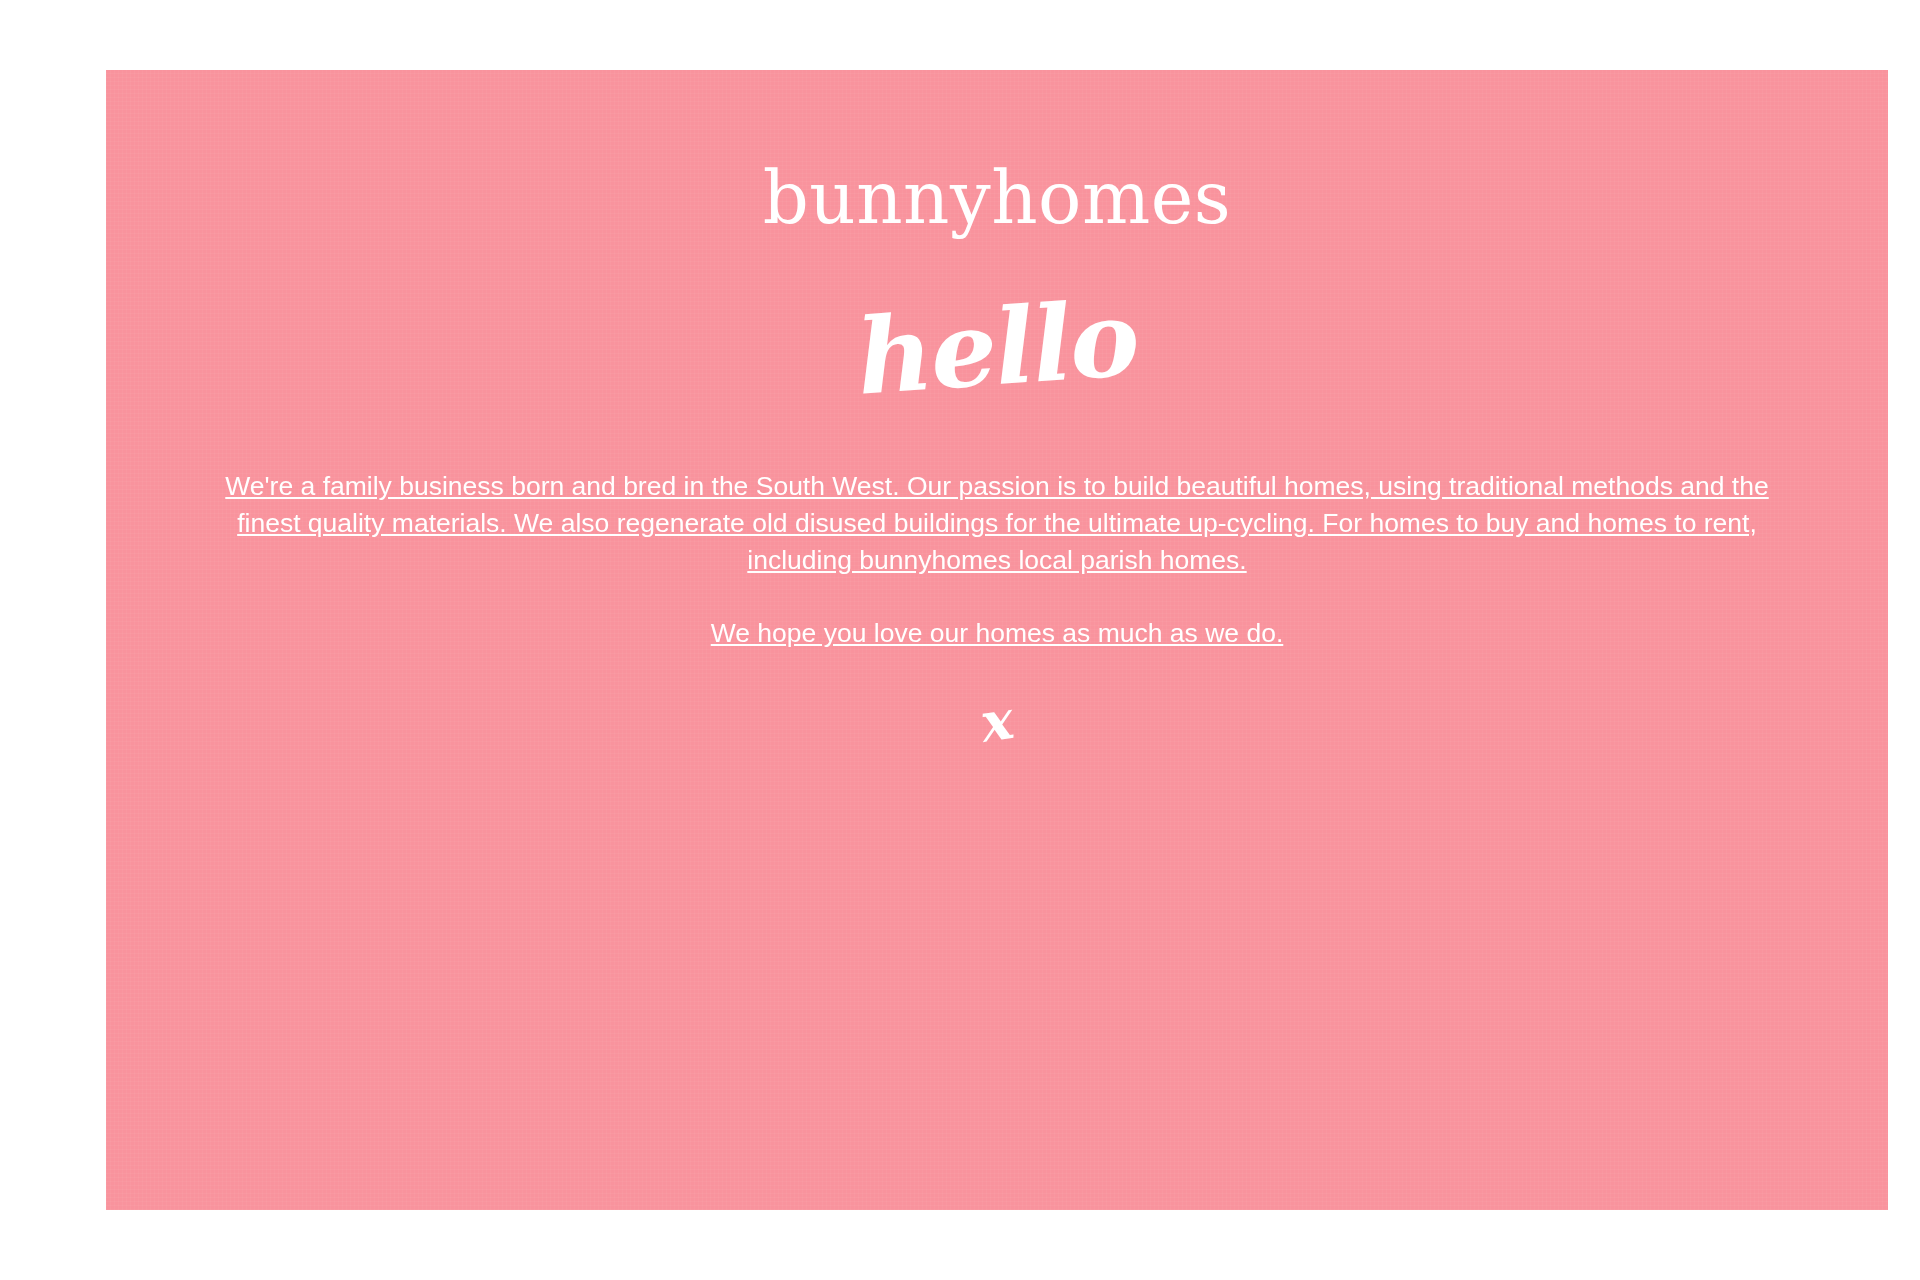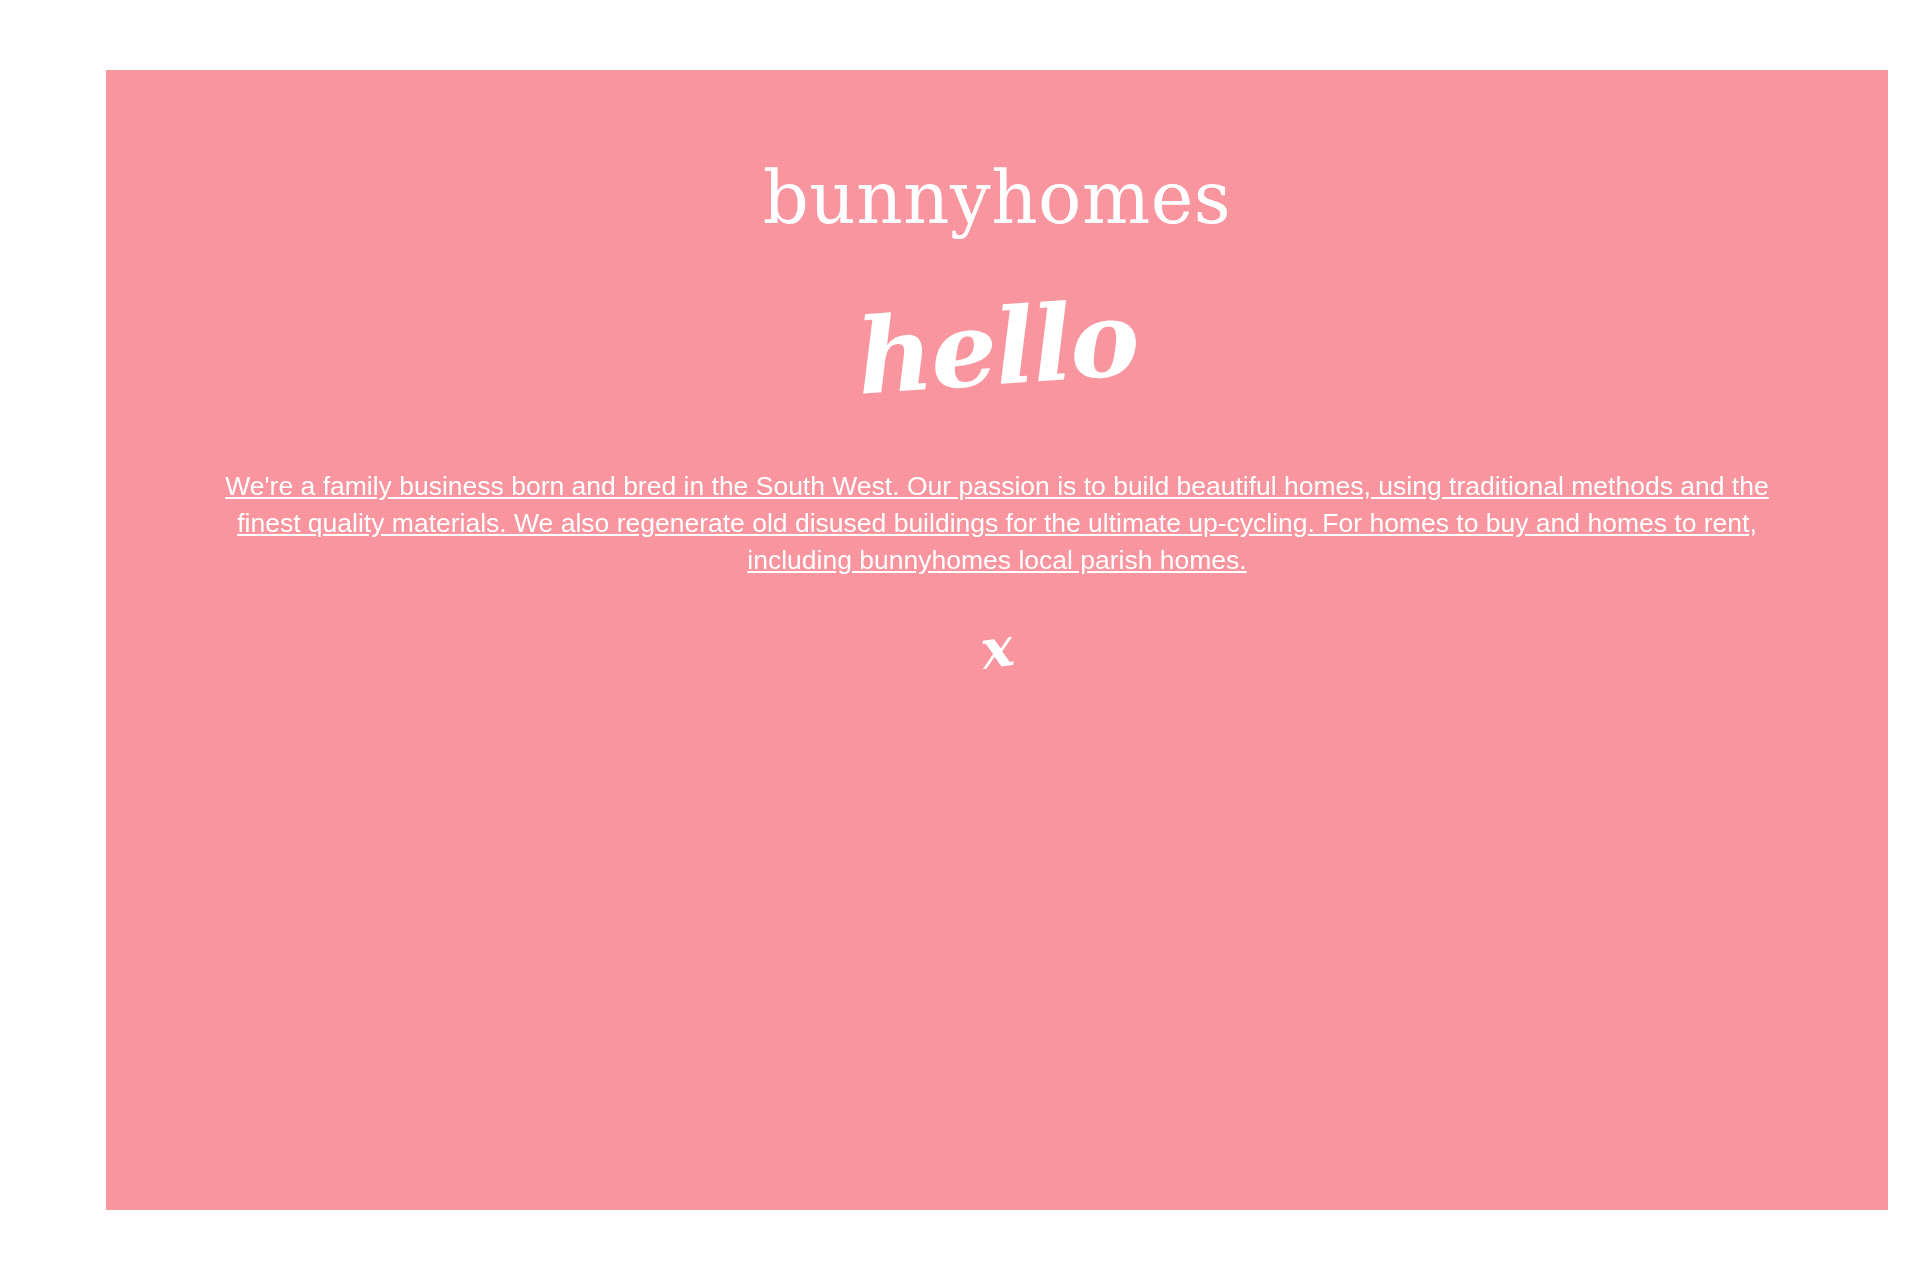--- a/index.html
+++ b/index.html
@@ -96,18 +96,19 @@
 
 <div class="page">
   <div class="card">
 
     <div class="brand">bunnyhomes</div>
 
     <div class="script-hello">hello</div>
 
     <div class="body-copy">
       <p>We're a family business born and bred in the South West. Our passion is to build beautiful homes, using traditional methods and the finest quality materials. We also regenerate old disused buildings for the ultimate up-cycling. For homes to buy and homes to rent, including bunnyhomes local parish homes.</p>
+      <p>We hope you love our homes as much as we do.</p>
     </div>
 
     <div class="sign-off">x</div>
 
   </div>
 </div>
 
 </body></html>

